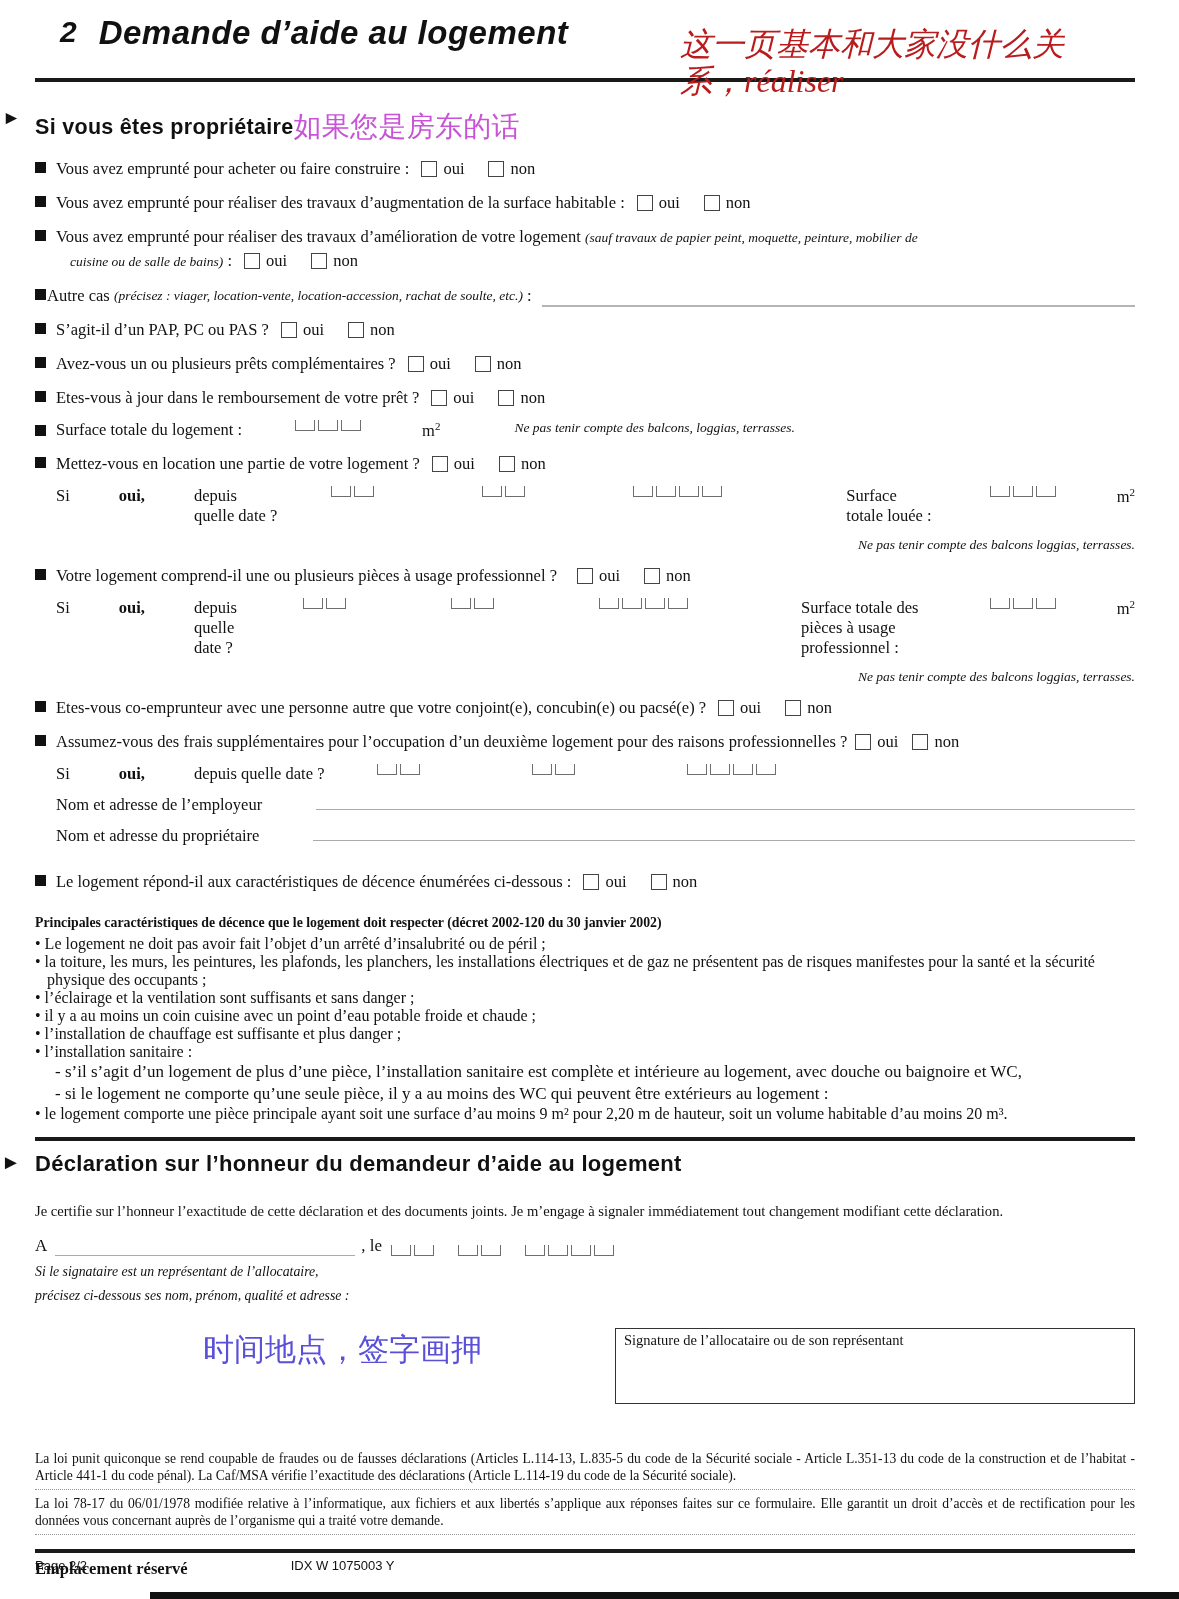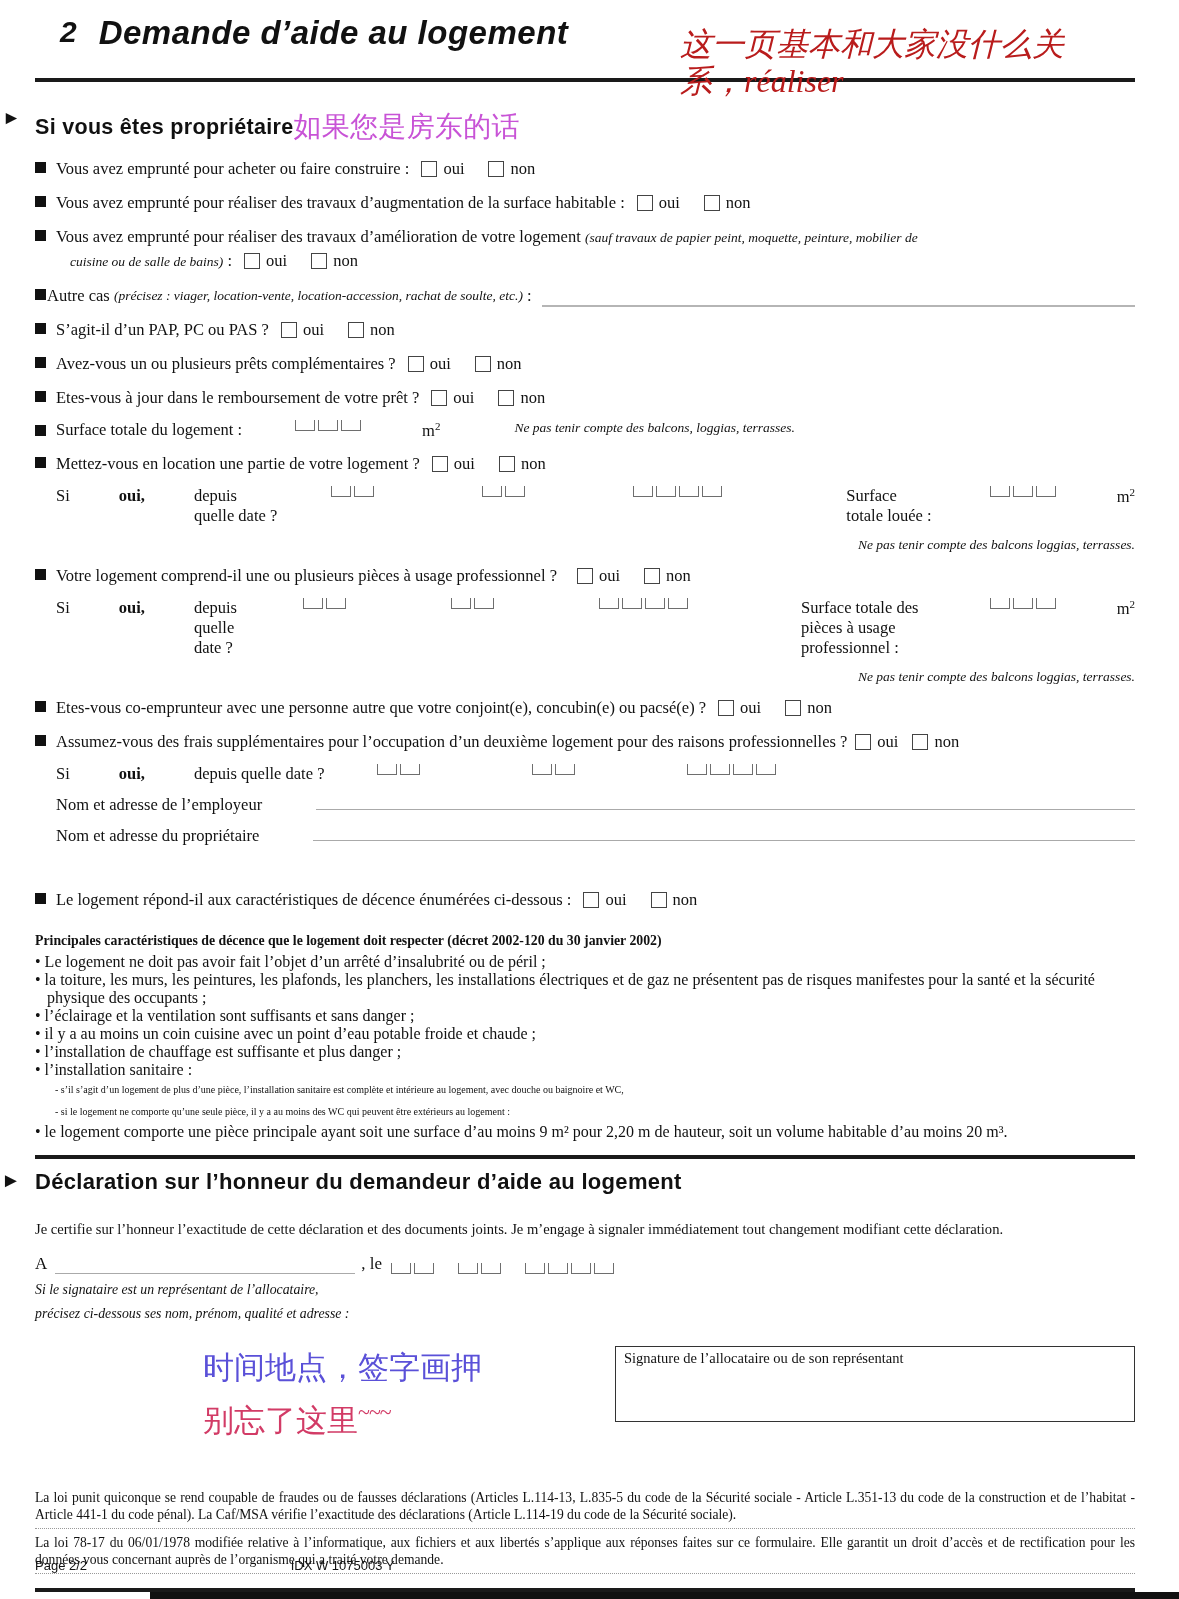--- a/index.html
+++ b/index.html
@@ -31,21 +31,21 @@
   .combs i { width:20px; height:11px; border:1px solid #6e6e6e; border-top:none; margin-right:3px; display:inline-block; }
   .dgap { width:12px; display:inline-block; }
   .fill-line { flex:1; border-bottom:2px solid #b5b5b5; height:15px; margin-left:10px; }
   .thin-line { flex:1; border-bottom:1.5px solid #aaa; height:15px; margin-left:10px; }
   .note-it { font-style:italic; font-size:13.5px; }
   .note-right { text-align:right; font-style:italic; font-size:13.5px; margin:8px 0; }
   .sup { font-size:11px; vertical-align:6px; }
   .gap-mid { width:52px; }
   
   .dec-title { font-weight:bold; font-size:13.8px; margin:22px 0 4px 0; }
-  .dec li, .dec .dsub { font-size:10px; line-height:22px; }
+  .dec li, .dec .dsub { font-size:17px; line-height:22px; }
   .dec .dli { padding-left:12px; text-indent:-12px; }
   .dec .dsub { padding-left:20px; }
   
   .decl-h { position:relative; font-family:"Liberation Sans",sans-serif; font-weight:bold; font-size:22px; margin:10px 0 0 0; letter-spacing:.3px; }
   .decl-h .arrow { position:absolute; left:-34px; top:0px; font-size:20px; }
   .certify { font-size:14.6px; margin-top:26px; white-space:nowrap; }
   .a-row { display:flex; align-items:flex-end; font-size:17px; margin-top:16px; }
   .a-row .a-line { width:300px; border-bottom:1.5px solid #aaa; height:15px; margin-left:8px; }
   .rep-note { font-style:italic; font-size:13.8px; line-height:24px; margin-top:4px; }
   .sig-area { display:flex; margin-top:20px; }
@@ -221,21 +221,21 @@
   </div>
   <div class="sub">
     <span>Nom et adresse de l’employeur</span>
       <span class="thin-line"></span>
   </div>
   <div class="sub">
     <span>Nom et adresse du propriétaire</span>
       <span class="thin-line"></span>
   </div>
 
-  <div class="qrow" style="margin-top:42px">
+  <div class="qrow" style="margin-top:24px">
     <span class="sqb"></span><span>Le logement répond-il aux caractéristiques de décence énumérées ci-dessous :</span><span class="cb"></span><span>oui</span><span class="cb second"></span><span>non</span>
   </div>
 
   <div class="dec">
     <div class="dec-title">Principales caractéristiques de décence que le logement doit respecter (décret 2002-120 du 30 janvier 2002)</div>
     <div class="dli">• <span>Le logement ne doit pas avoir fait l’objet d’un arrêté d’insalubrité ou de péril ;</span></div>
     <div class="dli">• <span>la toiture, les murs, les peintures, les plafonds, les planchers, les installations électriques et de gaz ne présentent pas de risques manifestes pour la santé et la sécurité physique des occupants ;</span></div>
     <div class="dli">• <span>l’éclairage et la ventilation sont suffisants et sans danger ;</span></div>
     <div class="dli">• <span>il y a au moins un coin cuisine avec un point d’eau potable froide et chaude ;</span></div>
     <div class="dli">• <span>l’installation de chauffage est suffisante et plus danger ;</span></div>
@@ -274,21 +274,20 @@
       </span>
   </div>
   <div class="rep-note">
     <div>Si le signataire est un représentant de l’allocataire,</div>
     <div>précisez ci-dessous ses nom, prénom, qualité et adresse :</div>
   </div>
 
   <div class="sig-area">
     <div class="cn-note">
       <div class="cn-blue">时间地点，签字画押</div>
-      <div><span class="cn-red">别忘了这里</span><span class="cn-tilde">~~~</span></div>
     </div>
     <div class="sig-box">
       <span>Signature de l’allocataire ou de son représentant</span>
     </div>
   </div>
 
   <div class="legal">
     <p>La loi punit quiconque se rend coupable de fraudes ou de fausses déclarations (Articles L.114-13, L.835-5 du code de la Sécurité sociale - Article L.351-13 du code de la construction et de l’habitat - Article 441-1 du code pénal). La Caf/MSA vérifie l’exactitude des déclarations (Article L.114-19 du code de la Sécurité sociale).</p>
     <p>La loi 78-17 du 06/01/1978 modifiée relative à l’informatique, aux fichiers et aux libertés s’applique aux réponses faites sur ce formulaire. Elle garantit un droit d’accès et de rectification pour les données vous concernant auprès de l’organisme qui a traité votre demande.</p>
   </div>

